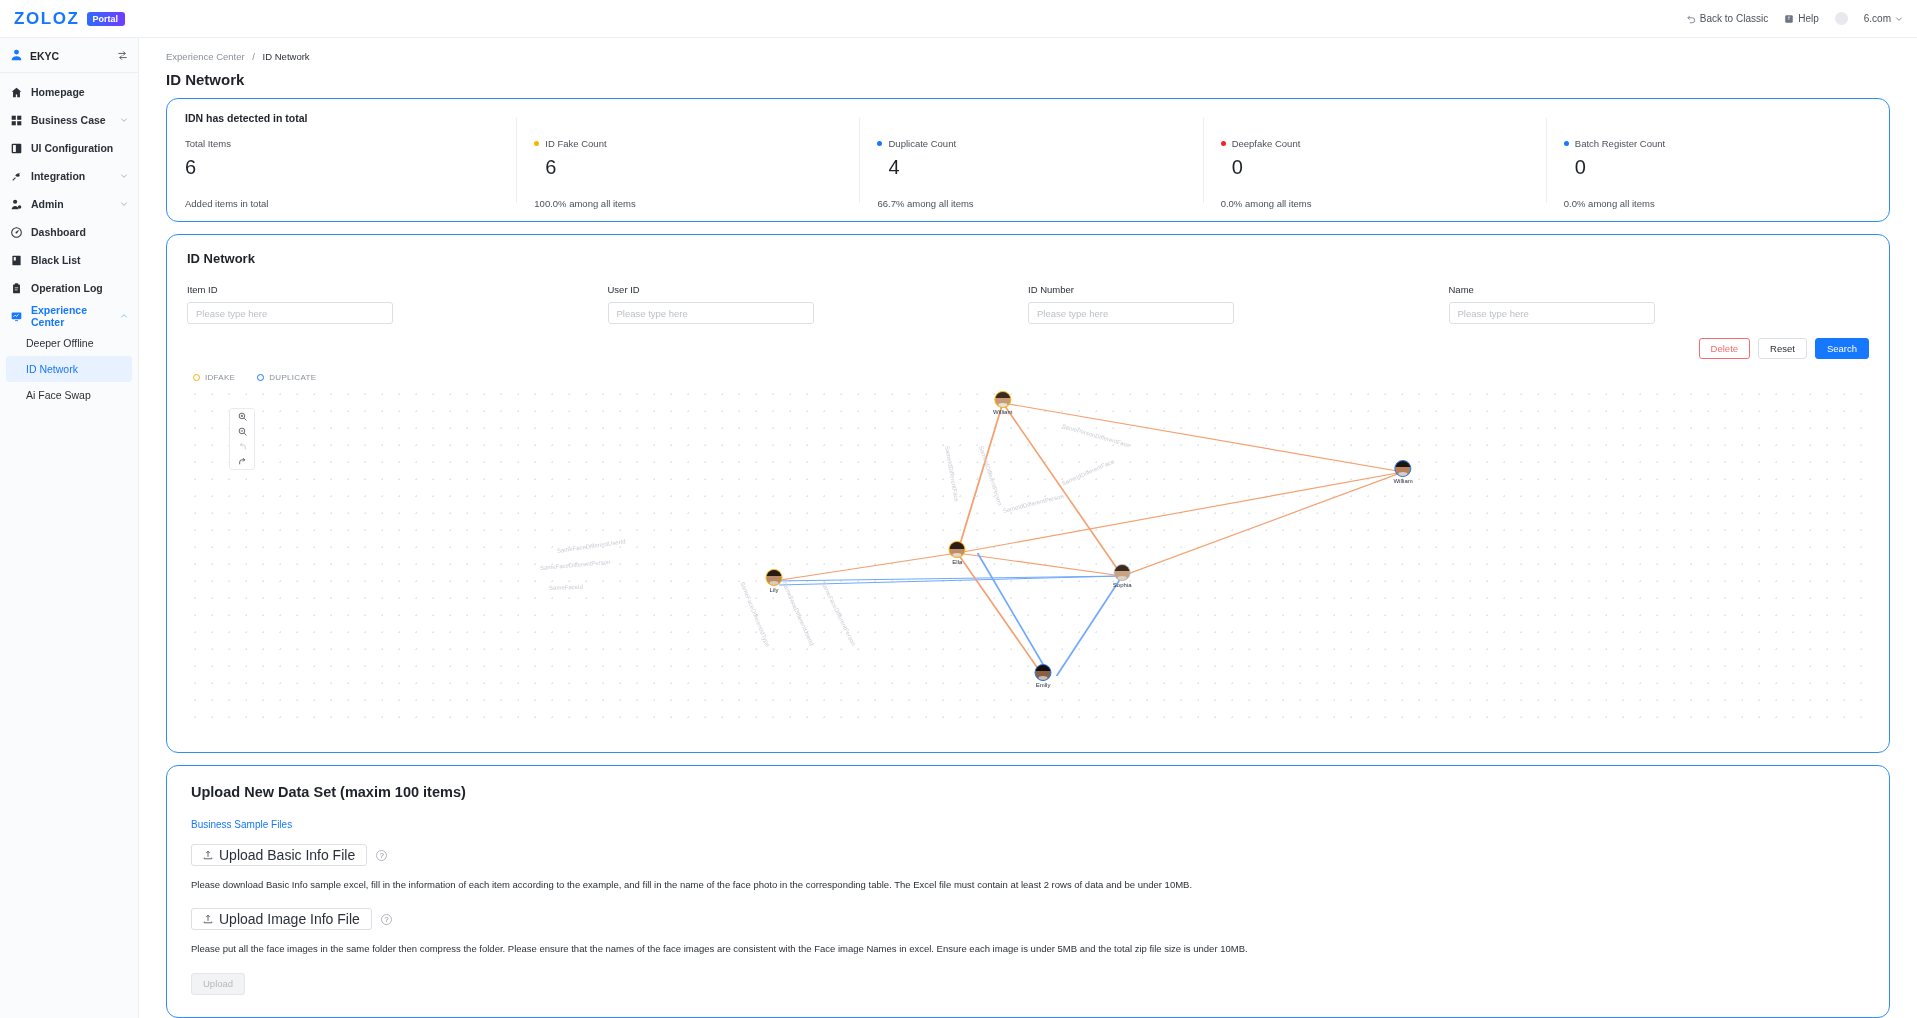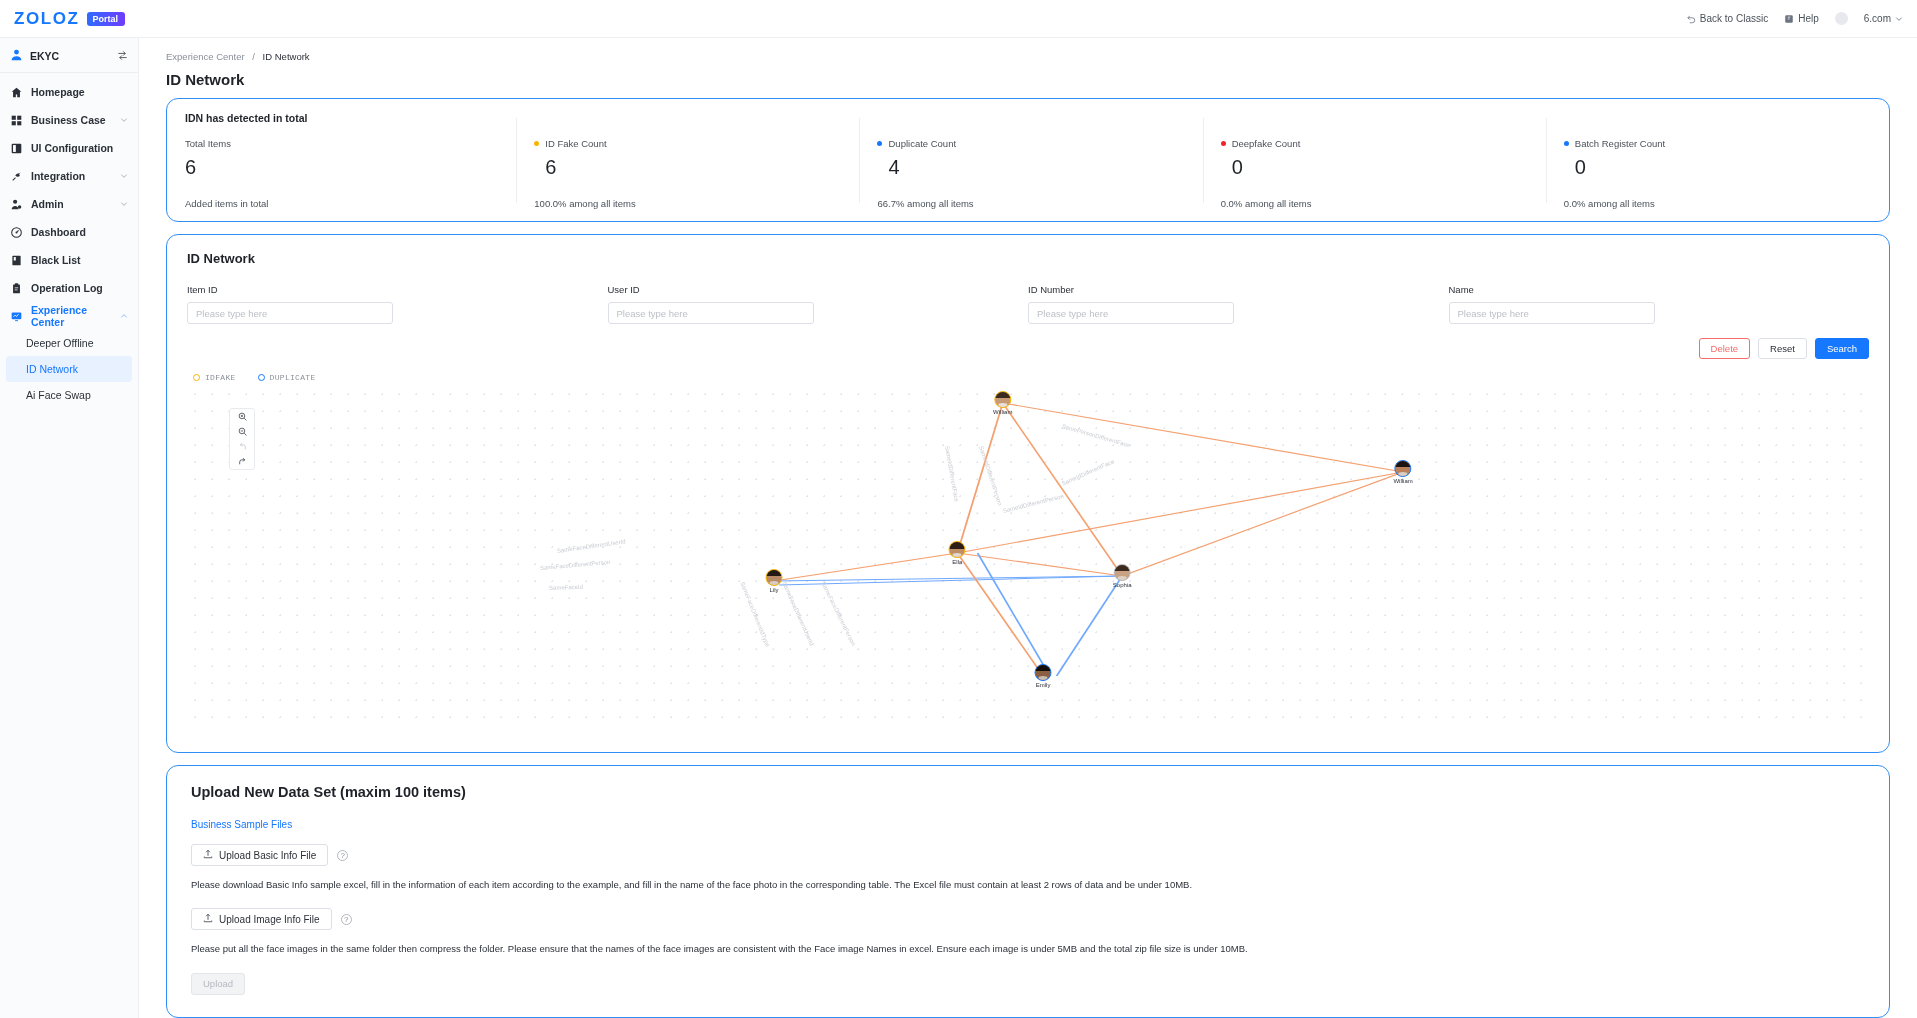--- a/index.html
+++ b/index.html
@@ -112,21 +112,21 @@
     display: inline-flex; align-items: center; justify-content: center; cursor: pointer;
     border: 1px solid #dcdfe6; background: #fff; color: #2b3038;
     font-family: "Liberation Sans", sans-serif;
   }
   .btn.danger { border-color: #f56c6c; color: #f56c6c; }
   .btn.primary { background: #1677ff; border-color: #1677ff; color: #fff; }
   .btn.disabled { background: #f2f3f5; border-color: #e4e6eb; color: #b4b8bf; cursor: default; }
 
   
   .graph-wrap { position: relative; margin-top: 14px; height: 365px; }
-  .legend { display: flex; gap: 22px; margin-bottom: 4px; padding-left: 6px; font-family: Liberation Mono, monospace; }
+  .legend { display: flex; gap: 22px; margin-bottom: 4px; padding-left: 6px; }
   .legend-item { display: flex; align-items: center; gap: 5px; font-size: 8px; color: #8a9099; letter-spacing: .3px; }
   .ring { width: 7px; height: 7px; border-radius: 50%; border: 1.4px solid; background: #fff; }
   .graph {
     position: relative; width: 100%; height: 338px;
     background-image: radial-gradient(circle, #e3e6ea 1px, transparent 1px);
     background-size: 17px 17px; overflow: hidden;
   }
   .zoom-tools {
     position: absolute; left: 42px; top: 22px; width: 26px; background: #fff;
     border: 1px solid #e9ebef; border-radius: 3px; z-index: 5;
@@ -146,21 +146,21 @@
     transform-origin: 0 50%; z-index: 2; pointer-events: none;
   }
 
   
   .upload-card { padding: 18px 24px 22px 24px; }
   .up-title { font-size: 14.5px; font-weight: 700; color: #1f2329; margin-bottom: 14px; }
   .up-link { font-size: 10px; color: #1677ff; cursor: pointer; display: inline-block; margin-bottom: 14px; }
   .up-row { display: flex; align-items: center; gap: 9px; margin-bottom: 12px; }
   .up-btn {
     height: 22px; padding: 0 11px; border: 1px solid #dcdfe6; border-radius: 3px; background: #fff;
-    font-size: 10px; color: #2b3038; display: inline-flex; align-items: center; gap: 6px; cursor: pointer;
+    font-size: 14px; color: #2b3038; display: inline-flex; align-items: center; gap: 6px; cursor: pointer;
     font-family: "Liberation Sans", sans-serif;
   }
   .help-ic { width: 11px; height: 11px; border-radius: 50%; border: 1px solid #b4b8bf; color: #8a9099;
              font-size: 8px; display: inline-flex; align-items: center; justify-content: center; cursor: pointer; }
   .up-desc { font-size: 9.5px; color: #2b3038; margin-bottom: 16px; line-height: 1.5; }
 </style>
 </head>
 <body>
 
 <div class="topbar">

